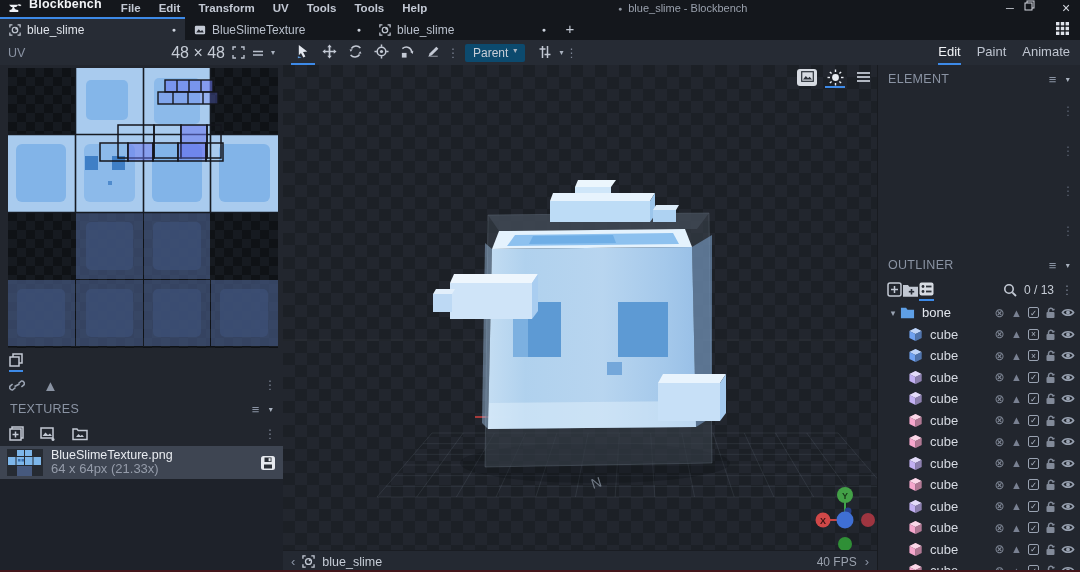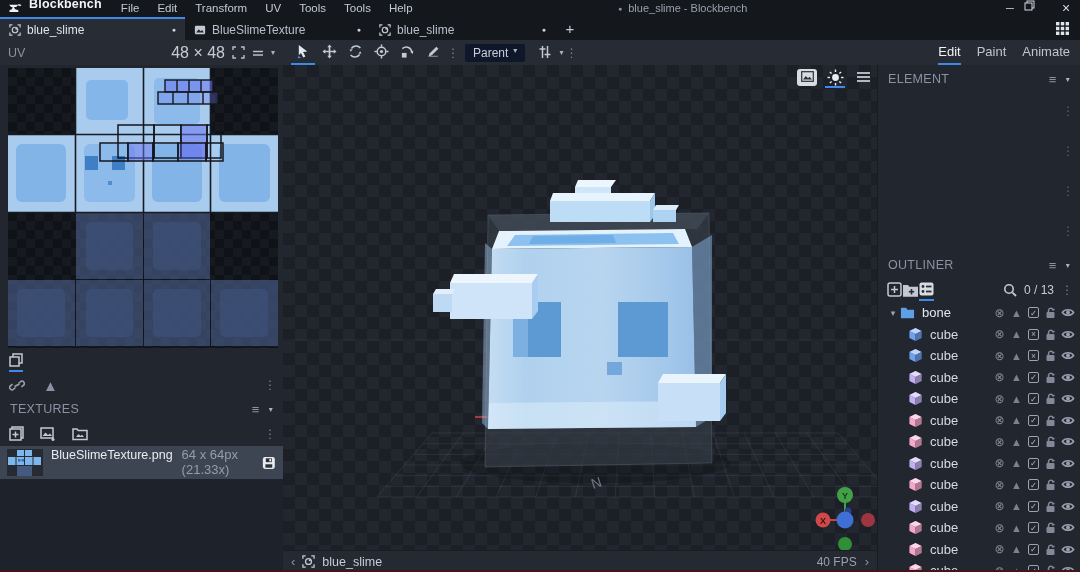--- a/index.html
+++ b/index.html
@@ -5,21 +5,21 @@
   * { margin:0; padding:0; box-sizing:border-box; }
   html,body { width:1080px; height:572px; overflow:hidden; background:#101318; }
   body { font-family:"Liberation Sans", sans-serif; color:#c6ccd6; -webkit-font-smoothing:antialiased; }
   .app { position:relative; width:1080px; height:572px; display:flex; flex-direction:column; background:#1a1e25; overflow:hidden; }
   .app::after { content:""; position:absolute; left:0; bottom:0; width:100%; height:2px; background:#43151a; z-index:50; }
 
   
   .titlebar { height:17px; background:#14171c; display:flex; align-items:center; font-size:11.5px; position:relative; z-index:10; }
   .brand-logo { width:15px; height:12px; margin-left:8px; }
   .brand-name { color:#f2f4f7; font-weight:bold; font-size:12.5px; margin:0 10px 10px 6px; letter-spacing:.2px; }
-  .menu-item { color:#c3c9d4; padding:0 9px; height:17px; line-height:17px; cursor:default; }
+  .menu-item { color:#c3c9d4; padding:0 9px; height:17px; line-height:17px; cursor:default;font-weight:bold; }
   .win-title { position:absolute; left:618px; top:0; height:17px; line-height:17px; color:#9aa1ad; font-size:11px; display:flex; gap:6px; align-items:center; }
   .win-title .dot { font-size:7px; color:#8d949f; }
   .win-ctrls { margin-left:auto; display:flex; align-items:center; height:17px; }
   .win-btn { width:28px; text-align:center; color:#d4d8df; font-size:11px; height:17px; line-height:16px; }
   .win-btn svg { vertical-align:middle; }
 
   
   .tabbar { height:23px; background:#14171c; display:flex; align-items:stretch; position:relative; z-index:9; }
   .tab { width:185px; display:flex; align-items:center; gap:6px; padding:0 9px; font-size:12px; color:#b9c0cc; border-top:2px solid transparent; }
   .tab.active { background:#272c35; border-top-color:#3d8ae8; color:#dfe3ea; }
@@ -31,21 +31,21 @@
   
   .toolbar { height:25px; background:#262b34; display:flex; align-items:center; font-size:12px; z-index:8; }
   .tb-left { width:283px; display:flex; align-items:center; padding:0 8px; height:100%; }
   .panel-label { color:#8a93a3; font-size:12.5px; }
   .tb-left-right { margin-left:auto; display:flex; align-items:center; gap:7px; color:#b9c0cc; }
   .uv-size { color:#c6ccd6; font-size:16px; }
   .tb-tools { display:flex; align-items:center; gap:2px; padding-left:8px; height:100%; }
   .tool-btn { width:24px; height:25px; display:flex; align-items:center; justify-content:center; border-bottom:2px solid transparent; }
   .tool-btn.active { border-bottom-color:#3d8ae8; }
   .tb-dots { color:#7d8595; width:10px; text-align:center; font-size:12px; }
-  .parent-btn { display:flex; gap:5px; background:#0f172a; border-radius:2px; padding:2px 8px; margin:0 6px; color:#c9ced8; font-size:12px; }
+  .parent-btn { display:flex; gap:5px; background:#0c4a6e; border-radius:2px; padding:2px 8px; margin:0 6px; color:#c9ced8; font-size:12px; }
   .caret { font-size:8px; color:#aab2bf; }
   .modes { margin-left:auto; display:flex; align-items:center; gap:16px; padding-right:10px; font-size:13px; height:100%; }
   .mode { color:#bfc5d0; height:100%; display:flex; align-items:center; border-bottom:2px solid transparent; }
   .mode.active { color:#f0f2f5; border-bottom-color:#3d8ae8; }
 
   
   .main { flex:1; display:flex; min-height:0; }
 
   
   .left-panel { width:283px; background:#22262e; display:flex; flex-direction:column; }
@@ -58,21 +58,21 @@
   .uv-toolrow2 { height:24px; display:flex; align-items:center; gap:18px; padding:0 9px; color:#8a93a3; }
   .icon-btn { display:flex; align-items:center; justify-content:center; height:22px; border-bottom:2px solid transparent; }
   .icon-btn.active { border-bottom-color:#3d8ae8; }
   .section-header { height:24px; display:flex; align-items:center; padding:0 10px; color:#8a93a3; font-size:12.5px; letter-spacing:.3px; }
   .section-header .hdr-icons { margin-left:auto; display:flex; gap:9px; align-items:center; color:#8a93a3; }
   .hdr-eq { font-size:13px; }
   .textures-toolbar { height:25px; display:flex; align-items:center; gap:16px; padding:0 9px; }
   .textures-toolbar .tb-dots { margin-left:auto; }
   .texture-item { height:33px; background:#3e4552; display:flex; align-items:center; padding:0 7px; gap:8px; }
   .texture-thumb { width:36px; height:27px; flex:none; }
-  .texture-names { display:flex; flex-direction:row; line-height:1.15;gap:9px; }
+  .texture-names { display:flex; flex-direction:column; line-height:1.15; }
   .texture-name { color:#e8ebf0; font-size:12.5px; }
   .texture-meta { color:#959caa; font-size:13px; }
   .texture-save { margin-left:auto; }
   .left-fill { flex:1; background:#1e222a; }
 
   
   .center { flex:1; display:flex; flex-direction:column; min-width:0; }
   .viewport { position:relative; flex:1; overflow:hidden; background:#1c2026;
     background-image:
       linear-gradient(45deg,#22262e 25%,transparent 25%,transparent 75%,#22262e 75%),

